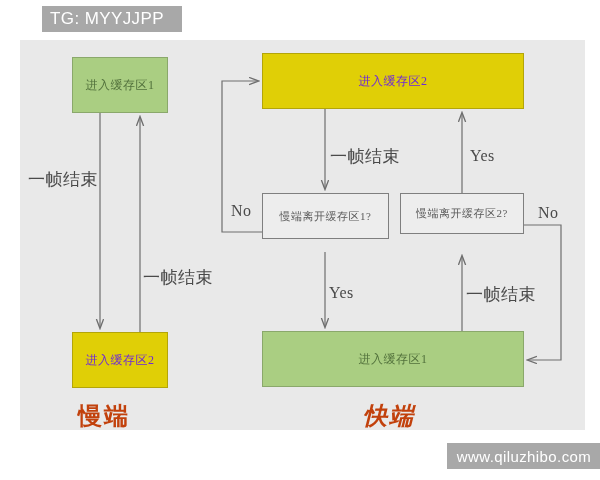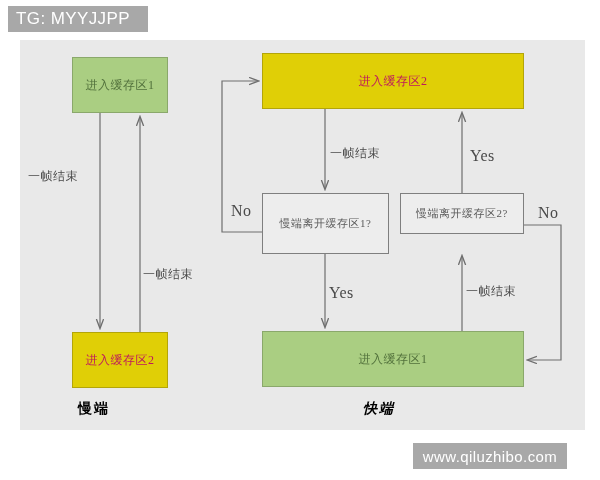--- a/index.html
+++ b/index.html
@@ -27,20 +27,21 @@
   
   .watermark {
     position: absolute;
     background: #a8a8a8;
     color: #ffffff;
     font-family: "Liberation Sans", "DejaVu Sans", sans-serif;
     display: flex;
     align-items: center;
     justify-content: center;
     letter-spacing: 0.4px;
+    margin-left: 34px;
   }
   #wm-top {
     left: 8px;
     top: 6px;
     width: 140px;
     height: 26px;
     font-size: 17px;
     justify-content: flex-start;
     padding-left: 8px;
     box-sizing: border-box;
@@ -64,51 +65,51 @@
     white-space: nowrap;
   }
   .node.green {
     background: #aace82;
     border: 1px solid #8aa86b;
     color: #51703b;
   }
   .node.yellow {
     background: #e0cf06;
     border: 1px solid #b3a50a;
-    color: #be185d;
+    color: #6d28d9;
   }
   .node.decision {
     background: #ededed;
     border: 1px solid #7f7f7f;
     color: #5a5a5a;
     font-size: 11px;
   }
   
   #node-slow-buf1   { left: 72px;  top: 57px;  width: 96px;  height: 56px; }
   #node-slow-buf2   { left: 72px;  top: 332px; width: 96px;  height: 56px; }
   #node-fast-buf2   { left: 262px; top: 53px;  width: 262px; height: 56px; }
   #node-fast-buf1   { left: 262px; top: 331px; width: 262px; height: 56px; }
-  #node-dec-left    { left: 262px; top: 193px; width: 127px; height: 61px; }
+  #node-dec-left    { left: 262px; top: 193px; width: 127px; height: 46px; }
   #node-dec-right   { left: 400px; top: 193px; width: 124px; height: 41px; }
   
   .caption {
     position: absolute;
     font-family: "Liberation Sans", "DejaVu Sans", sans-serif;
     font-weight: bold;
-    font-size: 14px;
-    color: #000000;
+    font-size: 24px;
+    color: #c2410c;
     letter-spacing: 2px;
     white-space: nowrap;
   }
   #cap-slow { left: 78px;  top: 400px; }
   #cap-fast { left: 363px; top: 400px; font-style: italic; }
   
   .edge-label {
     position: absolute;
-    font-size: 12px;
+    font-size: 17px;
     color: #4a4a4a;
     white-space: nowrap;
     letter-spacing: 0.5px;
   }
   .edge-label.latin {
     font-family: "Liberation Serif", "DejaVu Serif", serif;
     font-size: 16px;
   }
   #lbl-slow-down   { left: 28px;  top: 168px; }
   #lbl-slow-up     { left: 143px; top: 266px; }

